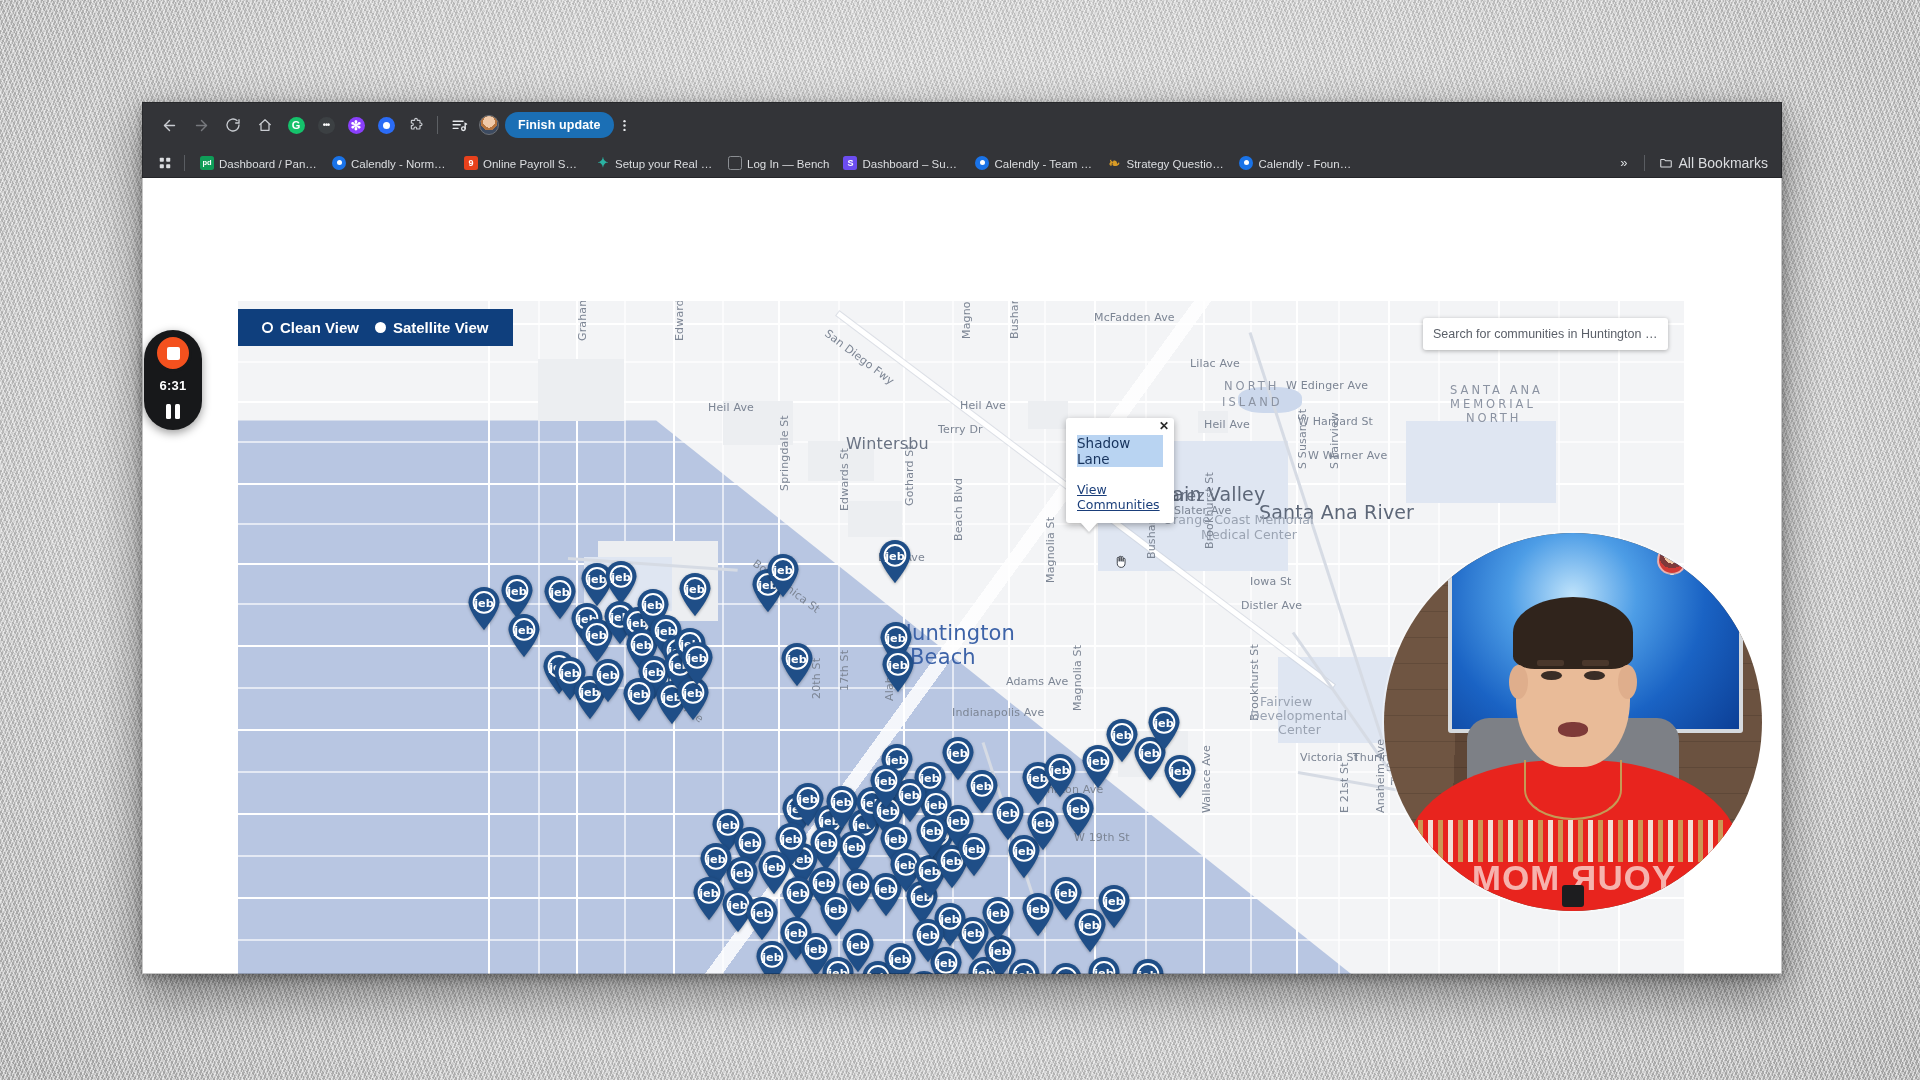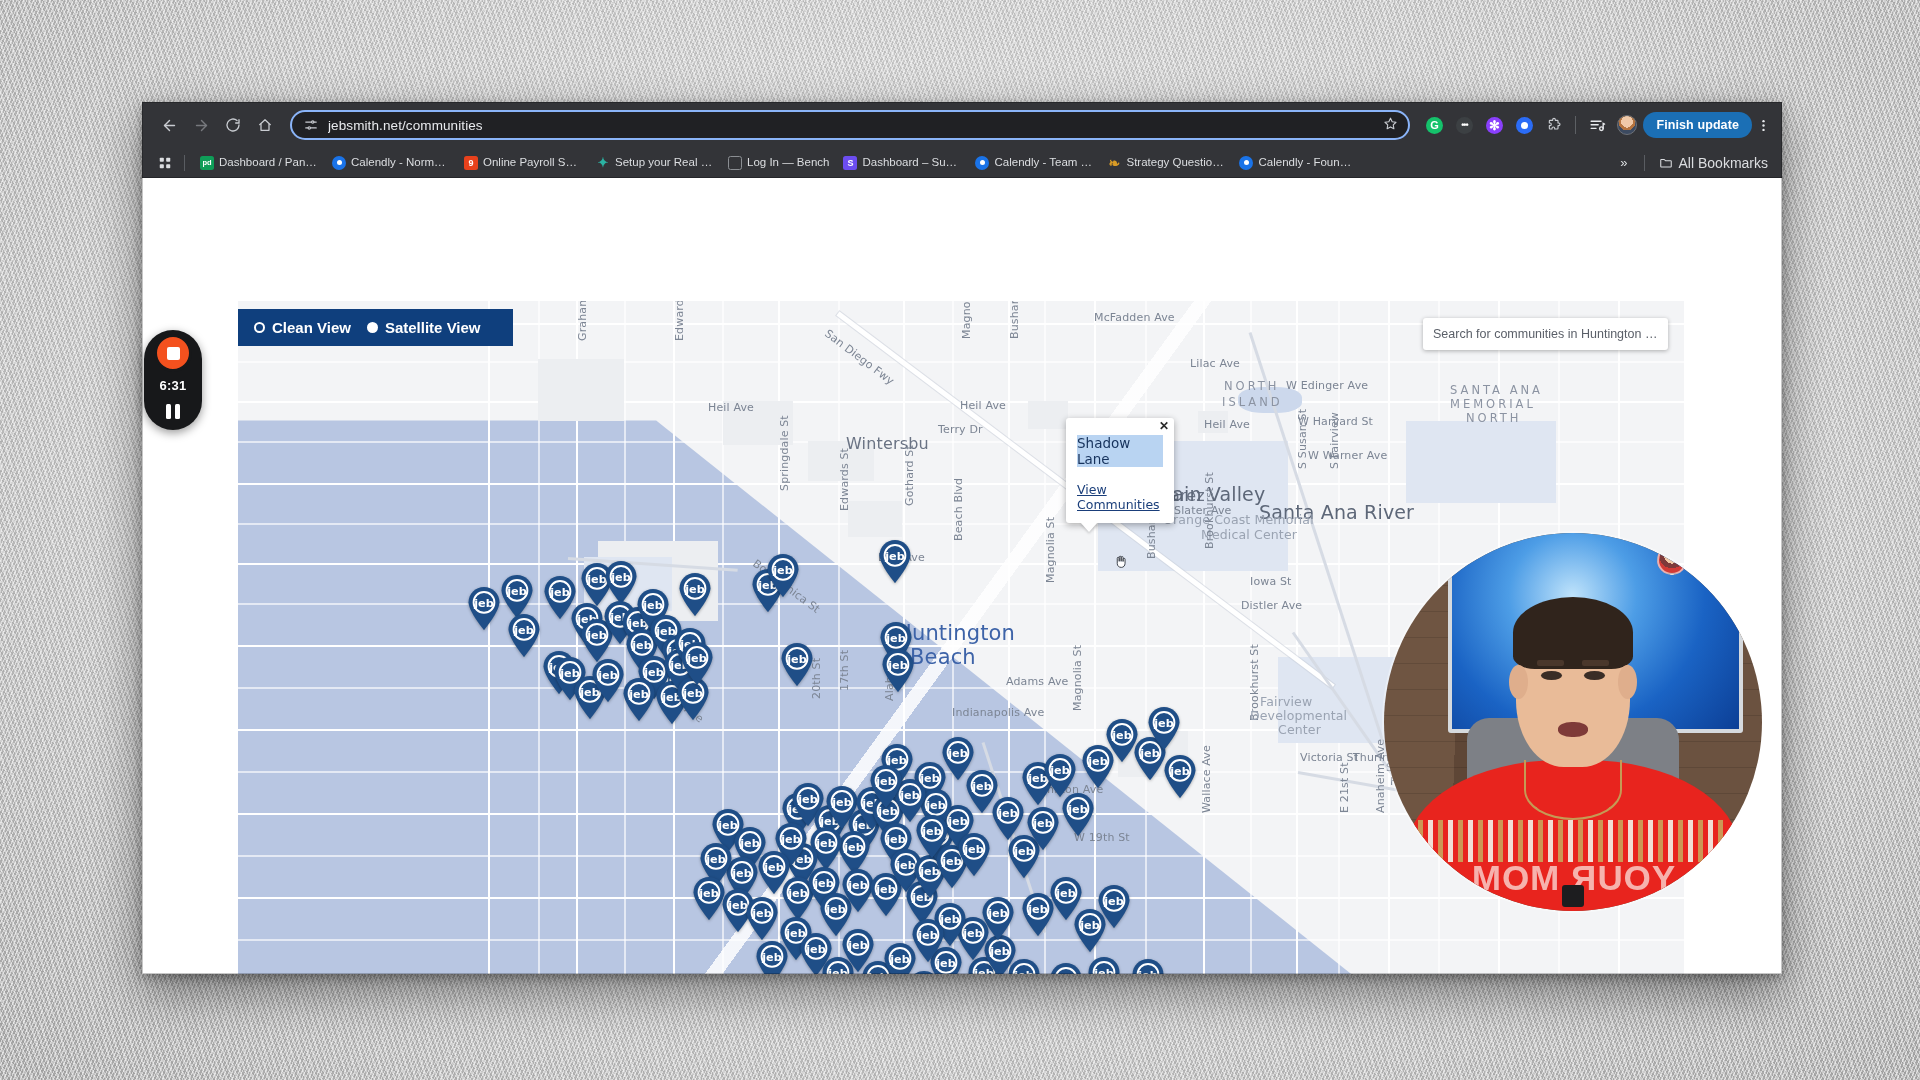--- a/index.html
+++ b/index.html
@@ -103,21 +103,21 @@
     height: 30px;
     background: #333438;
     display: flex; align-items: center;
     padding: 0 8px 0 12px;
     gap: 0;
     border-bottom: 1px solid #242529;
   }
   .bm-apps { width: 22px; display:flex; align-items:center; justify-content:center; flex:0 0 auto; }
   .bm-div { width: 1px; height: 16px; background: #5a5d62; margin: 0 8px; flex: 0 0 auto; }
   .bm {
-    display: flex; align-items: flex-start; gap: 5px;
+    display: flex; align-items: flex-end; gap: 5px;
     padding: 3px 7px; border-radius: 4px;
     flex: 0 0 auto;
     max-width: 132px;
   }
   .bm-label {
     color: #dcdee1; font-size: 11.5px;
     white-space: nowrap; overflow: hidden; text-overflow: ellipsis;
   }
   .favicon { width: 14px; height: 14px; border-radius: 2.5px; flex: 0 0 auto;
              display: flex; align-items: center; justify-content: center;
@@ -214,21 +214,21 @@
     transform: translate(-50%, -100%);
   }
   .pin svg { display: block; width: 100%; height: 100%;
              filter: drop-shadow(0 1px 1.5px rgba(0,0,0,.3)); }
 
   
   .viewtoggle {
     position: absolute;
     left: 0px; top: 8px;
     background: #0f3f7d;
-    padding: 10px 16px;
+    padding: 10px 24px;
     display: flex; align-items: center; gap: 16px;
     z-index: 30;
     width: 275px;
   }
   .radio-opt { display: flex; align-items: center; gap: 7px; }
   .radio-opt span { color: #ffffff; font-size: 15px; font-weight: 700; white-space: nowrap; }
   .rdo { width: 11px; height: 11px; border-radius: 50%; flex: 0 0 auto; }
   .rdo.on  { border: 2.5px solid #ffffff; background: #0f3f7d; }
   .rdo.off { background: #ffffff; }
 
@@ -417,38 +417,20 @@
           <path d="M21 4v5h-5"></path>
         </svg>
     </div>
     <div class="navbtn">
       <svg width="16" height="16" viewBox="0 0 24 24" fill="none" stroke="currentColor" stroke-width="1.9" stroke-linecap="round" stroke-linejoin="round">
           <path d="M4 11.5 12 4l8 7.5"></path>
           <path d="M6 11v9h12v-9"></path>
         </svg>
     </div>
 
-    <div class="omnibox">
-      <span style="color:#c9ccd1;display:flex;">
-        <svg width="14" height="14" viewBox="0 0 24 24" fill="none" stroke="currentColor" stroke-width="2" stroke-linecap="round">
-            <path d="M3 7h10"></path>
-            <path d="M17 7h4"></path>
-            <circle cx="15" cy="7" r="2"></circle>
-            <path d="M3 17h4"></path>
-            <path d="M11 17h10"></path>
-            <circle cx="9" cy="17" r="2"></circle>
-          </svg>
-      </span>
-      <span class="url">jebsmith.net/communities</span>
-      <span class="star">
-        <svg width="15" height="15" viewBox="0 0 24 24" fill="none" stroke="currentColor" stroke-width="1.8" stroke-linejoin="round">
-            <path d="M12 3.5l2.7 5.6 6.1.9-4.4 4.3 1 6.1-5.4-2.9-5.4 2.9 1-6.1L3.2 10l6.1-.9z"></path>
-          </svg>
-      </span>
-    </div>
 
     <div class="tb-icons">
       <div class="tb-ic">
         <span class="ic-circle" style="background:#15c26b;">G</span>
       </div>
       <div class="tb-ic">
         <span class="ic-circle" style="background:#3c4043;font-size:9px;letter-spacing:-1px;">•••</span>
       </div>
       <div class="tb-ic">
         <span class="ic-circle" style="background:#8a3ffc;font-size:13px;">✻</span>

